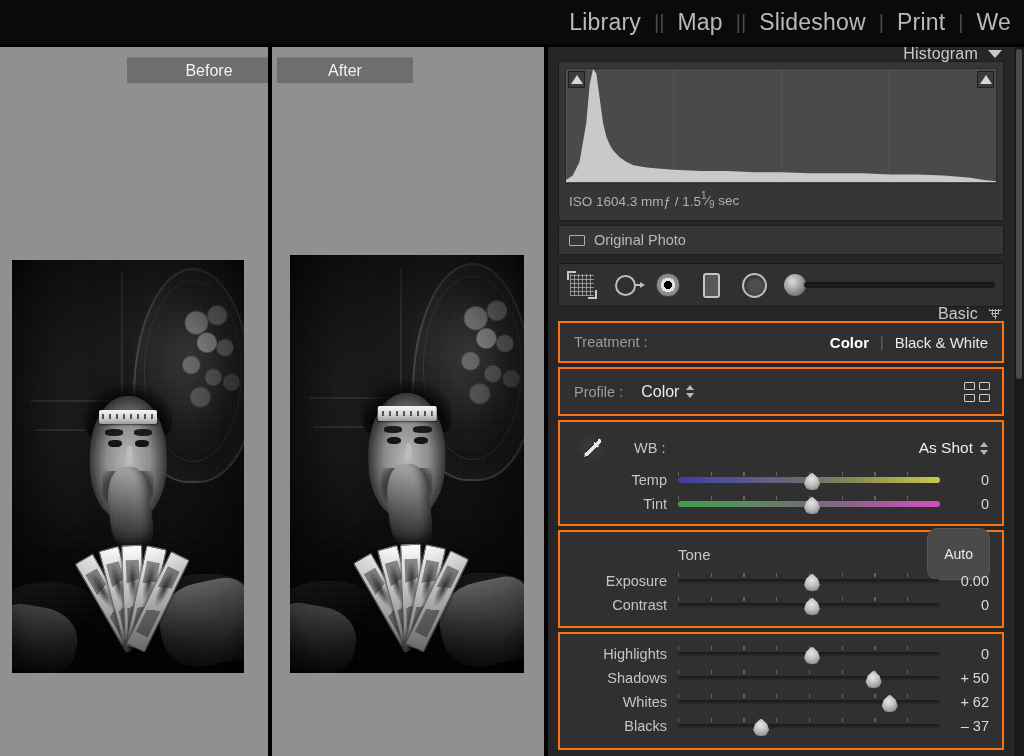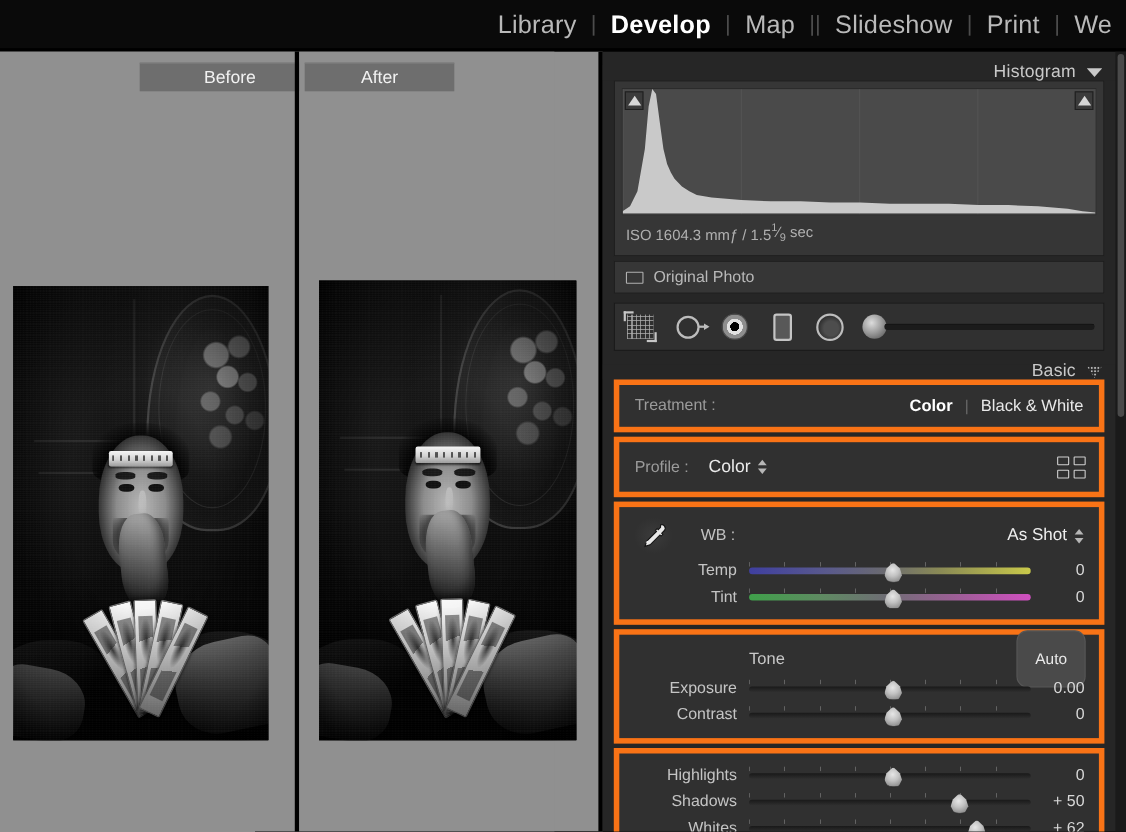--- a/index.html
+++ b/index.html
@@ -225,21 +225,21 @@
     position: absolute; right: 0; top: 0; width: 10px; height: 709px;
     background: #1a1a1a;
   }
   #rp-scrollthumb {
     position: absolute; left: 2px; top: 2px; width: 6px; height: 330px;
     background: #4a4a4a; border-radius: 3px;
   }
 
   .panelhdr {
     height: 14px; display: flex; align-items: center; justify-content: flex-end;
-    padding-right: 12px; color: #c9c9c9; font-size: 16px; background: #262626; margin-top: 12px;
+    padding-right: 12px; color: #c9c9c9; font-size: 16px; background: #262626;
   }
   .panelhdr .hdr-text { letter-spacing: .2px; }
   .tri-solid {
     display: inline-block; margin-left: 10px;
     width: 0; height: 0; border-left: 7px solid transparent; border-right: 7px solid transparent;
     border-top: 8px solid #c9c9c9;
   }
   .tri-dots {
     display: inline-block; margin-left: 10px; width: 14px; height: 11px;
     background:
@@ -345,21 +345,21 @@
   }
   #brush-track {
     flex: 1; height: 6px; background: #1b1b1b; border-radius: 3px;
     border-top: 1px solid #101010; margin-left: -2px;
   }
 
   
   #basic-hdr { padding-right: 12px; }
   #basic-body { margin: 0 10px 0 10px; }
   .sect {
-    background: #303030; border: 5px solid #f97316; margin-bottom: 4px;
+    background: #303030; border: 2px solid #f97316; margin-bottom: 4px;
   }
   .row { display: flex; align-items: center; height: 100%; }
 
   #treatment-row { height: 38px; padding: 0 14px 0 14px; }
   .lbl-dim { color: #9b9b9b; font-size: 14.5px; }
   .spacer { flex: 1; }
   .treat-opt { color: #e8e8e8; font-size: 15px; }
   .treat-opt.sel { color: #ffffff; font-weight: bold; }
   .vsep { color: #6a6a6a; margin: 0 11px; font-size: 14px; }
 
@@ -438,21 +438,20 @@
 </style>
 </head>
 <body>
 
 <div id="app">
 
   <div id="topbar">
     <div id="modulenav">
       <span class="mod">Library</span>
       <span class="modsep">|</span>
-      <span class="mod active">Develop</span>
       <span class="modsep">|</span>
       <span class="mod">Map</span>
       <span class="modsep">|</span>
       <span class="modsep">|</span>
       <span class="mod">Slideshow</span>
       <span class="modsep">|</span>
       <span class="mod">Print</span>
       <span class="modsep">|</span>
       <span class="mod">We</span>
     </div>

